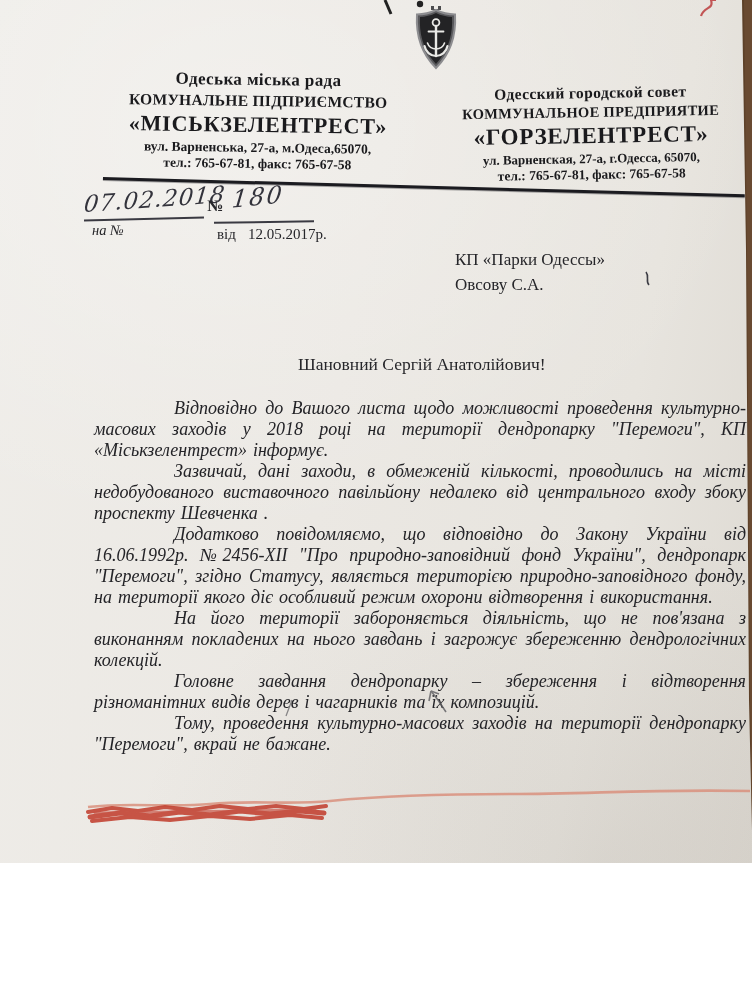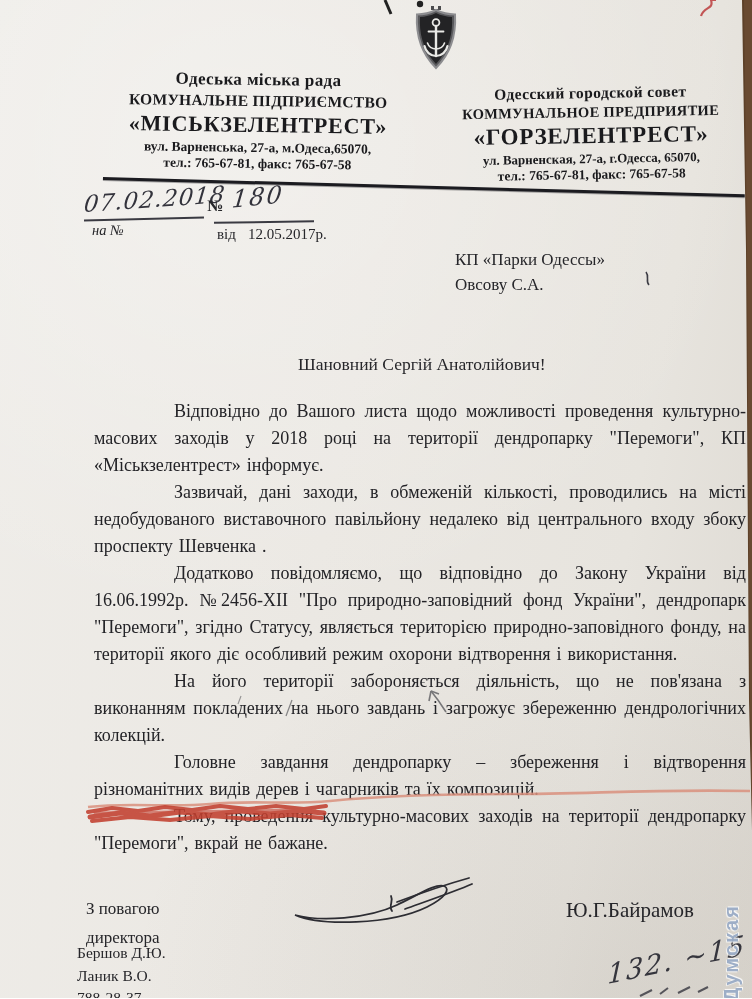--- a/index.html
+++ b/index.html
@@ -1,18 +1,18 @@
 <!DOCTYPE html>
 <html><head>
 <meta charset="utf-8">
 <title>Document</title>
 <style>
   html,body{margin:0;padding:0;}
   .doc{
-    position:relative; width:752px; height:998px; overflow:hidden;
+    position:relative; width:752px; height:863px; overflow:hidden;
     font-family:"Liberation Serif", serif; color:#26262a;
     background:
       radial-gradient(120% 80% at 30% 15%, rgba(255,255,255,.30), rgba(255,255,255,0) 60%),
       radial-gradient(90% 55% at 80% 100%, rgba(110,100,88,.10), rgba(110,100,88,0) 70%),
       linear-gradient(100deg,#efede9 0%,#ebe8e3 45%,#e7e4de 78%,#ddd9d2 100%);
   }
   .abs{position:absolute;}
   
   .hdr-left{left:88px;top:70px;width:340px;text-align:center;transform:rotate(.8deg);color:#1a1a1d;font-weight:bold;}
   .hdr-right{left:438px;top:84px;width:306px;text-align:center;transform:rotate(-1deg);color:#1a1a1d;font-weight:bold;}
@@ -33,21 +33,21 @@
   .hw-num{left:232px;top:183px;font-size:24px;letter-spacing:2px;transform:rotate(-6deg) skewX(-12deg);}
   .ref-line-a{left:84px;top:218px;width:120px;height:2px;background:#3a3a42;transform:rotate(-1.5deg);}
   .ref-line-b{left:214px;top:221px;width:100px;height:2px;background:#3a3a42;transform:rotate(-1deg);}
   .ref-na{left:92px;top:222px;font-size:14.5px;font-style:italic;}
   .ref-vid{left:217px;top:226px;font-size:15px;}
   .ref-vid .gap{display:inline-block;width:12px;}
   
   .recipient{left:455px;top:248px;font-size:17px;line-height:24.5px;}
   .salutation{left:298px;top:354px;font-size:17.5px;}
   
-  .body-text{left:94px;top:398px;width:652px;font-size:18px;line-height:27px;text-align:justify;color:#232327;word-spacing:1.5px;}
+  .body-text{left:94px;top:398px;width:652px;font-size:18px;line-height:21px;text-align:justify;color:#232327;word-spacing:1.5px;font-style:italic;}
   .body-text p{margin:0;text-indent:80px;}
   
   .regards{left:86px;top:851px;font-size:17px;margin-top:48px;}
   .sig-title{left:86px;top:902px;font-size:17px;margin-top:26px;}
   .signer{left:566px;top:898px;font-size:21px;}
   .footer{left:77px;top:942px;font-size:15.5px;line-height:22.5px;}
   
   .hw-incoming{left:606px;top:944px;font-size:27px;letter-spacing:2px;transform:rotate(-12deg) skewX(-14deg);color:#35353d;}
   
   .watermark{

